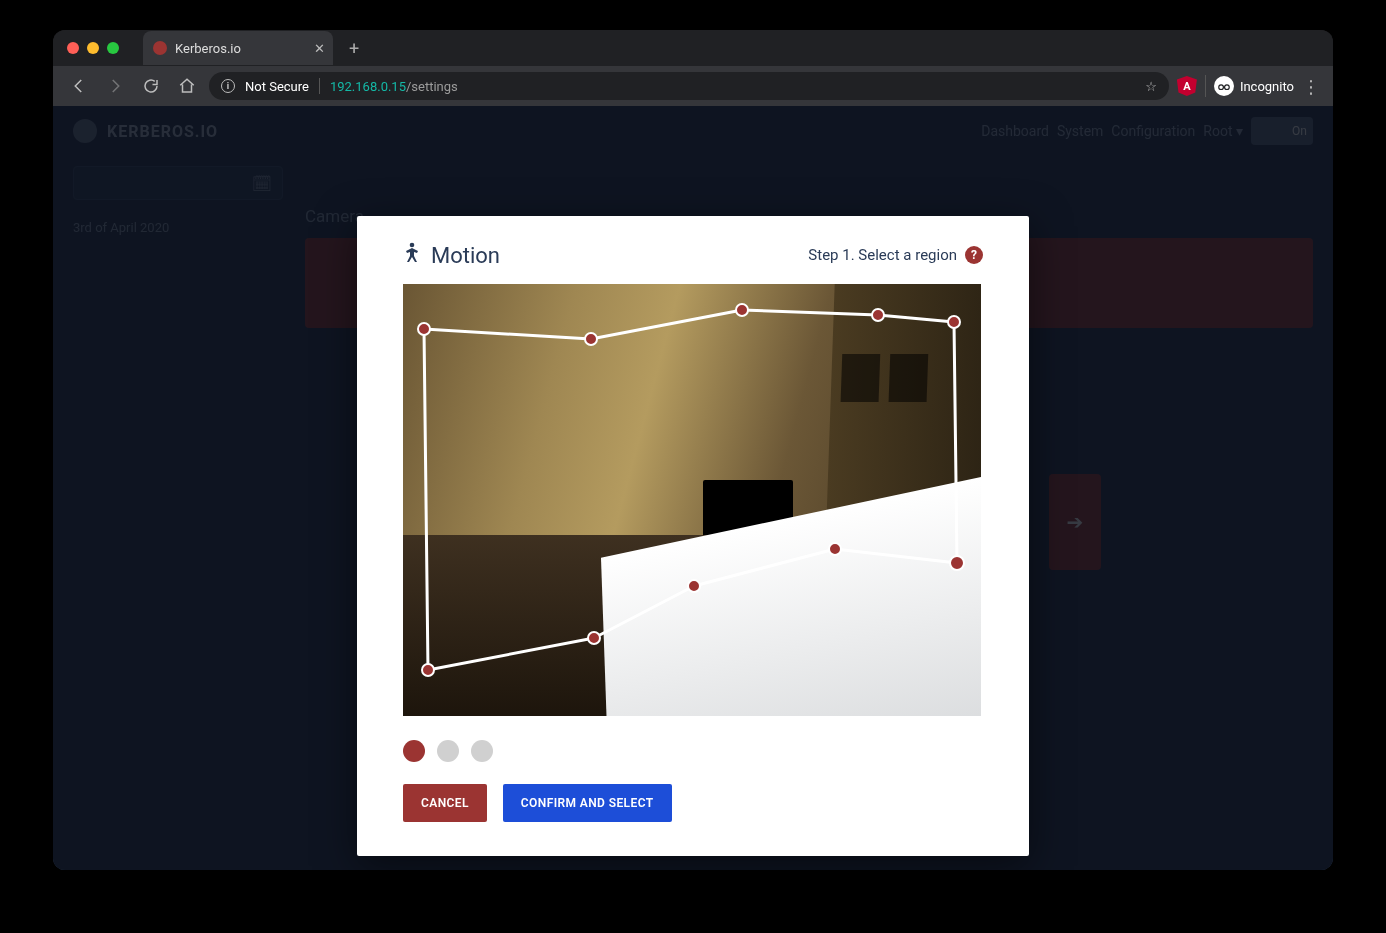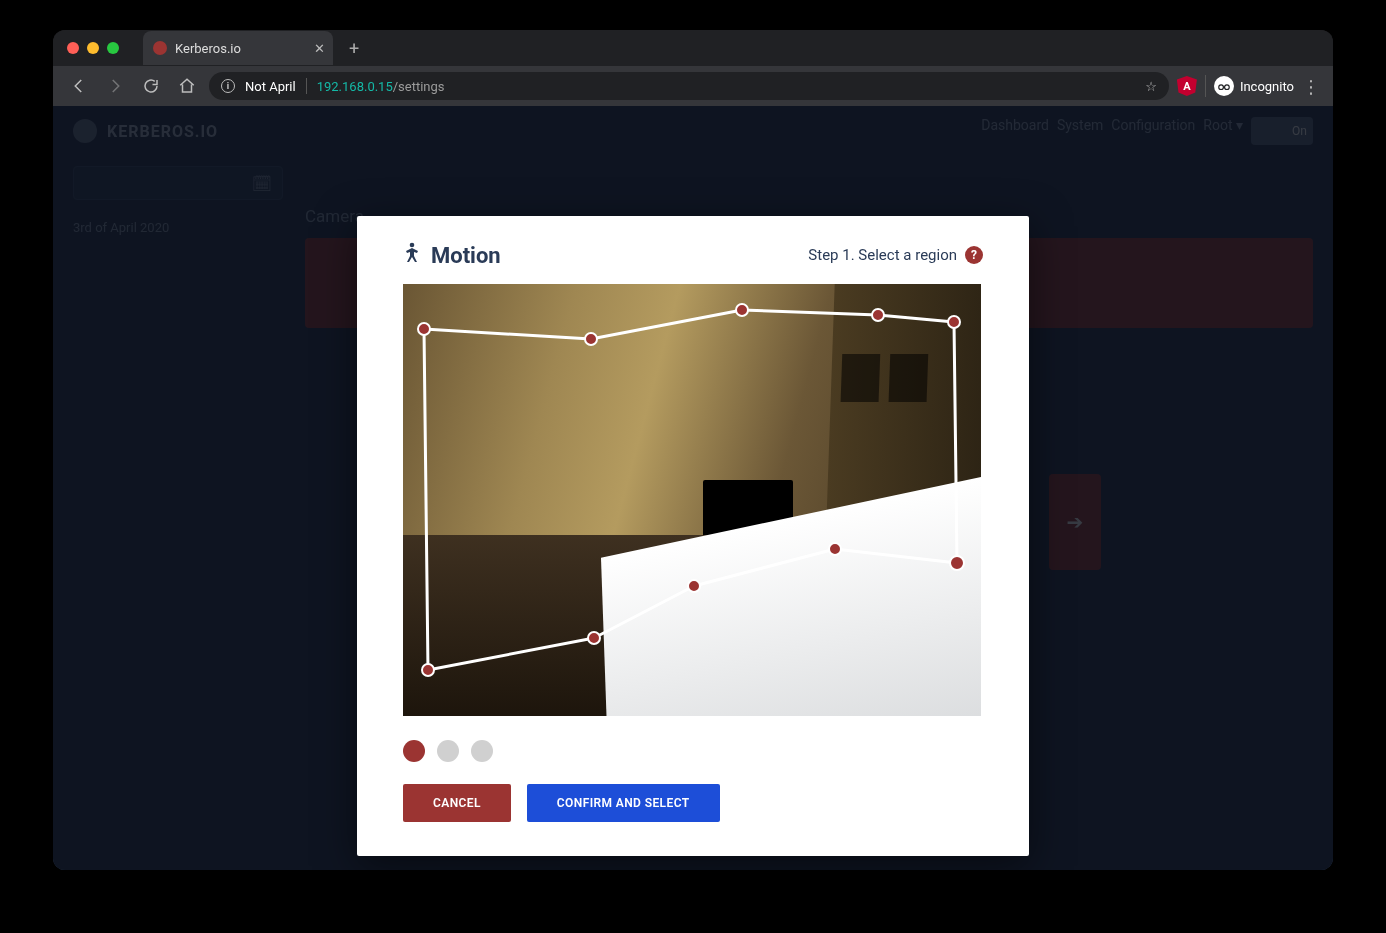--- a/index.html
+++ b/index.html
@@ -35,55 +35,55 @@
   .inc-ico{width:20px;height:20px;border-radius:50%;background:#fff;display:flex;align-items:center;justify-content:center}
   .inc-ico svg{width:14px;height:10px}
   .kebab{color:#bdbdbd;font-size:18px;letter-spacing:1px}
   .divider{width:1px;height:22px;background:#555}
   
   .viewport{flex:1;position:relative;background:#22304a;overflow:hidden}
   .app-header{height:50px;display:flex;align-items:center;padding:0 20px;color:#95a2ba;gap:18px}
   .brand{display:flex;align-items:center;gap:10px;color:#aeb9cd}
   .brand .logo{width:24px;height:24px;border-radius:50%;background:#6c7891}
   .brand .name{font-weight:700;letter-spacing:1px}
-  .nav{margin-left:auto;display:flex;gap:8px;font-size:14px}
+  .nav{margin-left:auto;display:flex;gap:8px;align-items:center;font-size:14px}
   .toggle-box{width:62px;height:28px;background:#5b6a87;border-radius:4px;display:flex;align-items:center;justify-content:flex-end;padding:0 6px;color:#fff;font-size:12px}
   .content{display:flex;padding:10px 20px;gap:22px;color:#8d9ab3}
   .sidebar{width:210px}
   .dategroup{height:34px;background:#2b3a56;border:1px solid #3a4a68;border-radius:4px;display:flex;align-items:center;justify-content:flex-end;padding:0 10px}
   .main{flex:1}
   .section{margin-top:40px;display:flex;align-items:center;gap:10px;font-size:17px;color:#8d9ab3}
   .red-panel{margin-top:12px;height:90px;border-radius:4px;background:#9b3432}
   .arrow-card{position:absolute;right:232px;top:368px;width:52px;height:96px;background:#9b3432;border-radius:4px;display:flex;align-items:center;justify-content:center;color:#fff;font-size:20px}
   
   .overlay{position:absolute;inset:0;background:rgba(10,15,25,.82)}
   
   .modal{position:absolute;left:50%;transform:translateX(-50%);top:110px;width:672px;background:#fff;box-shadow:0 10px 40px rgba(0,0,0,.5);padding:26px 46px 34px;border-radius:2px}
   .modal-header{display:flex;align-items:center;justify-content:space-between;margin-bottom:16px}
   .title{display:flex;align-items:center;gap:10px}
-  .title h2{font-size:22px;color:#2a3b57;font-weight:700}
+  .title h2{font-size:22px;color:#2a3b57;font-weight:400}
   .title .mico{color:#2a3b57}
   .step{display:flex;align-items:flex-start;gap:8px;color:#2a3b57;font-size:15px}
   .help{width:18px;height:18px;border-radius:50%;background:#9b3432;color:#fff;font-size:12px;font-weight:700;display:flex;align-items:center;justify-content:center}
   .canvas{position:relative;width:578px;height:432px;background:#3a3428;overflow:hidden}
   .canvas svg{position:absolute;inset:0;width:100%;height:100%}
   .room-wall{position:absolute;inset:0;background:
      linear-gradient(105deg,#6a5634 0%, #9f8752 25%, #b49b5f 40%, #6b5736 62%, #362a1a 100%)}
   .door{position:absolute;right:-6px;top:0;width:160px;height:102%;background:linear-gradient(90deg,#4a3b21 0%,#2c2314 100%);transform:skewX(-2deg)}
   .door::before,.door::after{content:'';position:absolute;background:rgba(0,0,0,.55);width:38px;height:48px;top:70px}
   .door::before{left:10px}
   .door::after{left:58px}
   .desk{position:absolute;left:0;bottom:0;width:100%;height:42%;background:linear-gradient(180deg,#3e3020 0%,#1d150c 100%)}
   .paper{position:absolute;right:-40px;bottom:-60px;width:420px;height:260px;background:linear-gradient(180deg,#fff 0%,#d8dadc 100%);transform:rotate(-12deg) skewX(-10deg)}
   .monitor{position:absolute;left:300px;top:196px;width:90px;height:60px;background:#000;border-radius:2px}
   .pager{margin-top:24px;display:flex;gap:12px}
   .pdot{width:22px;height:22px;border-radius:50%;background:#d0d0d0}
   .pdot.active{background:#9b3432}
   .buttons{margin-top:22px;display:flex;gap:16px}
-  .btn{height:38px;padding:0 30px;border:none;border-radius:2px;color:#fff;font-size:12px;font-weight:600;letter-spacing:.4px;cursor:pointer}
+  .btn{height:38px;padding:0 18px;border:none;border-radius:2px;color:#fff;font-size:12px;font-weight:600;letter-spacing:.4px;cursor:pointer}
   .btn.cancel{background:#9b3432}
   .btn.confirm{background:#1d4ed8}
   .poly-vertex{fill:#9b3432;stroke:#fff;stroke-width:2}
   .poly-line{stroke:#fff;stroke-width:3;fill:none;stroke-linejoin:round}
 </style>
 </head>
 <body>
 
 <div class="browser">
 
@@ -120,21 +120,21 @@
         </svg>
     </div>
     <div class="ab-btn">
       <svg viewBox="0 0 24 24">
           <path d="M3 11l9-8 9 8M6 10v10h12V10"></path>
         </svg>
     </div>
 
     <div class="url">
       <span class="info">i</span>
-      <span class="ns">Not April</span>
+      <span class="ns">Not Secure</span>
       <span class="sep"></span>
       <span>
         <span class="host">192.168.0.15</span><span class="path">/settings</span>
       </span>
       <span class="star">☆</span>
     </div>
 
     <div class="badge-angular">A</div>
     <div class="divider"></div>
     <div class="incognito">

